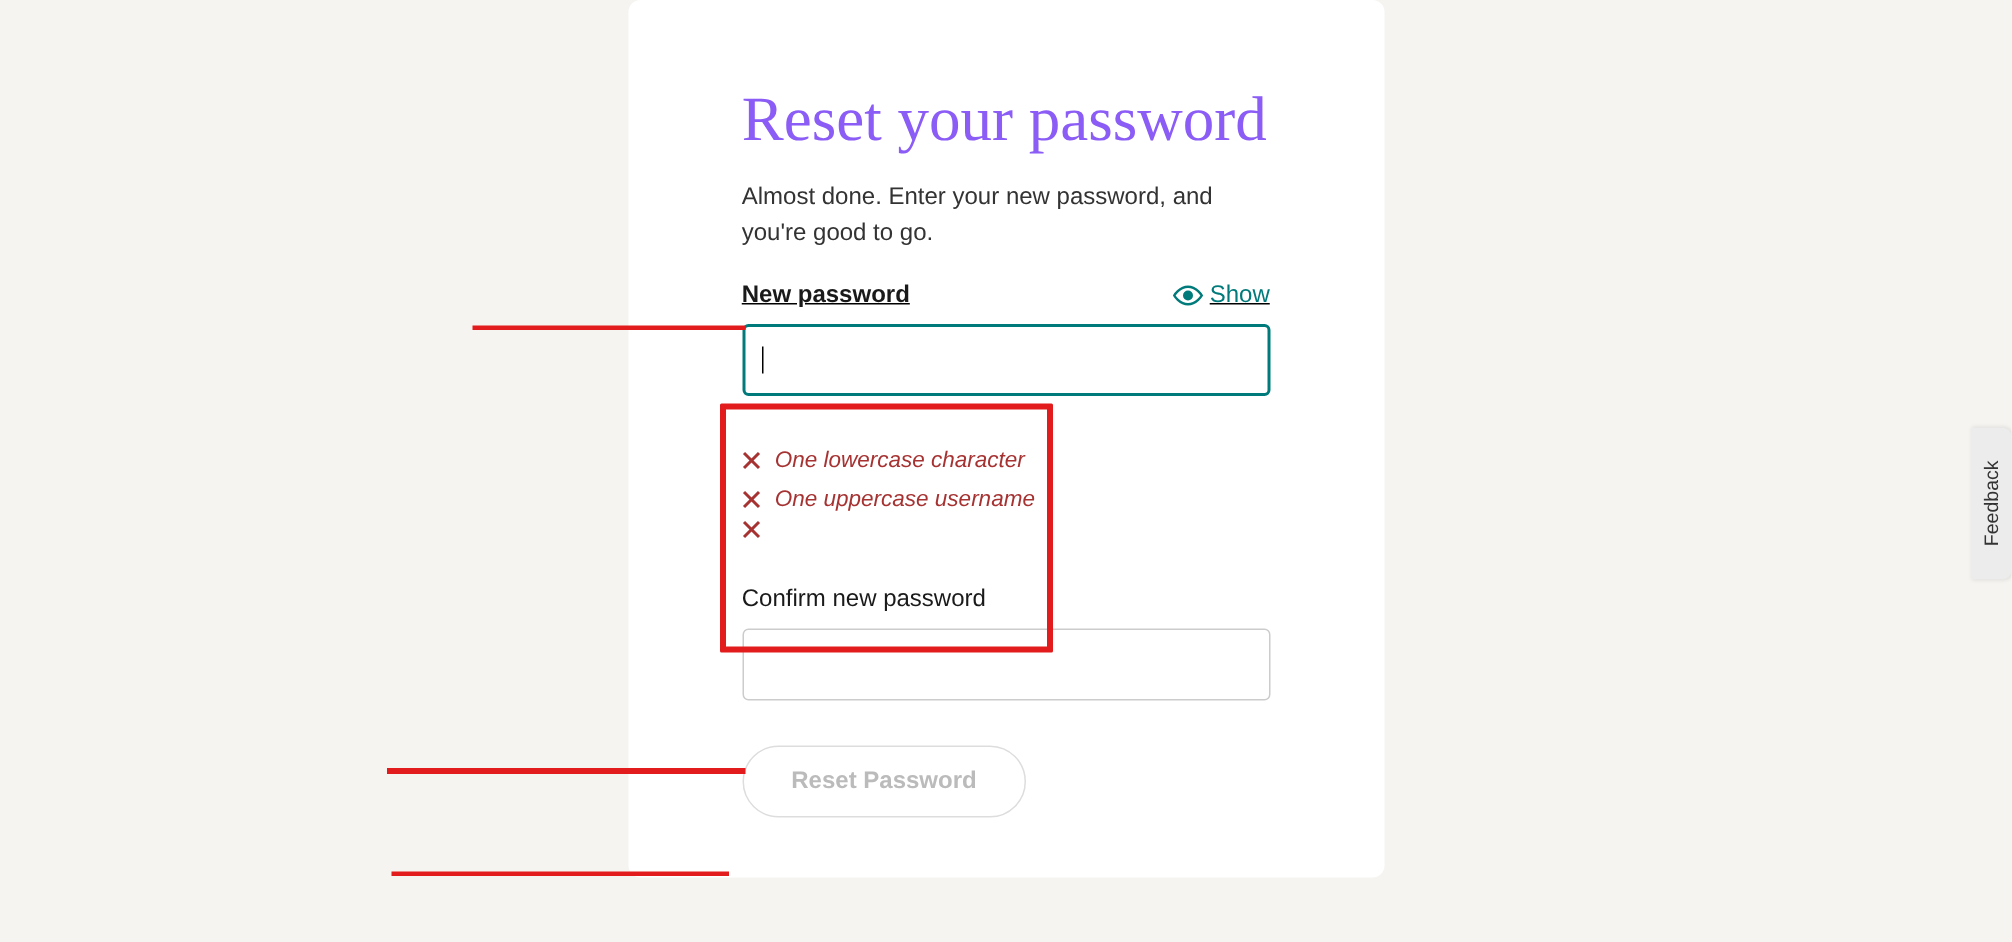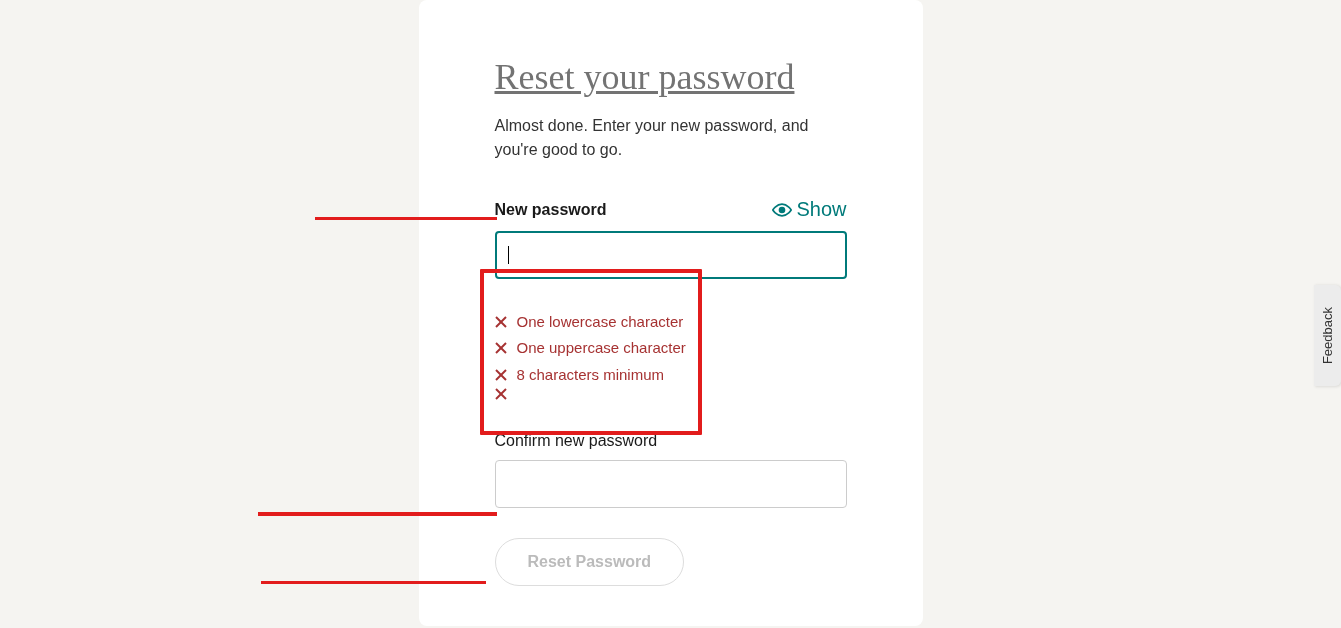--- a/index.html
+++ b/index.html
@@ -18,50 +18,50 @@
     .card {
       background: #ffffff;
       width: 504px;
       margin: 0 auto;
       border-radius: 8px;
       padding: 56px 76px 40px 76px;
       position: relative;
     }
     .title {
       font-family: Georgia, 'Times New Roman', serif;
-      font-size: 36px;
+      font-size: 42px;
       font-weight: 400;
-      color: #737373;
+      color: #8b5cf6;
       margin-bottom: 16px;
-      text-decoration: underline;
     }
     .subtitle {
       font-size: 16px;
       color: #333;
       line-height: 1.5;
-      margin-bottom: 36px;
+      margin-bottom: 20px;
     }
     .field-label-row {
       display: flex;
       justify-content: space-between;
-      align-items: center;
+      align-items: flex-start;
       margin-bottom: 10px;
+      text-decoration: underline;
     }
     .field-label {
       font-size: 16px;
       font-weight: 600;
       color: #1a1a1a;
     }
     .show-toggle {
       display: flex;
       align-items: center;
       gap: 4px;
       color: #007a7a;
       cursor: pointer;
-      font-size: 20px;
+      font-size: 16px;
       font-weight: 500;
     }
     .eye-icon svg {
       display: block;
     }
     .input {
       width: 100%;
       height: 48px;
       border: 1px solid #ccc;
       border-radius: 4px;
@@ -79,20 +79,21 @@
       background: #000;
       left: 13px;
       top: 15px;
     }
     .input-wrap {
       position: relative;
       margin-bottom: 30px;
     }
     .rules {
       margin-bottom: 32px;
+      font-style: italic;
     }
     .rule {
       display: flex;
       align-items: center;
       gap: 10px;
       color: #a63232;
       font-size: 15px;
       line-height: 1.75;
     }
     .rule-icon svg {
@@ -199,38 +200,29 @@
       </span>
       <span>One lowercase character</span>
     </div>
     <div class="rule">
       <span class="rule-icon">
         <svg width="12" height="12" viewBox="0 0 12 12" stroke="#a63232" stroke-width="2">
             <line x1="1" y1="1" x2="11" y2="11"></line>
             <line x1="11" y1="1" x2="1" y2="11"></line>
           </svg>
       </span>
-      <span>One uppercase character</span>
+      <span>One uppercase username</span>
     </div>
     <div class="rule">
       <span class="rule-icon">
         <svg width="12" height="12" viewBox="0 0 12 12" stroke="#a63232" stroke-width="2">
             <line x1="1" y1="1" x2="11" y2="11"></line>
             <line x1="11" y1="1" x2="1" y2="11"></line>
           </svg>
       </span>
-      <span>8 characters minimum</span>
-    </div>
-    <div class="rule">
-      <span class="rule-icon">
-        <svg width="12" height="12" viewBox="0 0 12 12" stroke="#a63232" stroke-width="2">
-            <line x1="1" y1="1" x2="11" y2="11"></line>
-            <line x1="11" y1="1" x2="1" y2="11"></line>
-          </svg>
-      </span>
     </div>
   </div>
 
   <div class="confirm-label">Confirm new password</div>
   <div class="input-wrap">
     <input type="password" class="input" value="" style="">
   </div>
 
   <button class="reset-btn" disabled="">Reset Password</button>
 </div>

